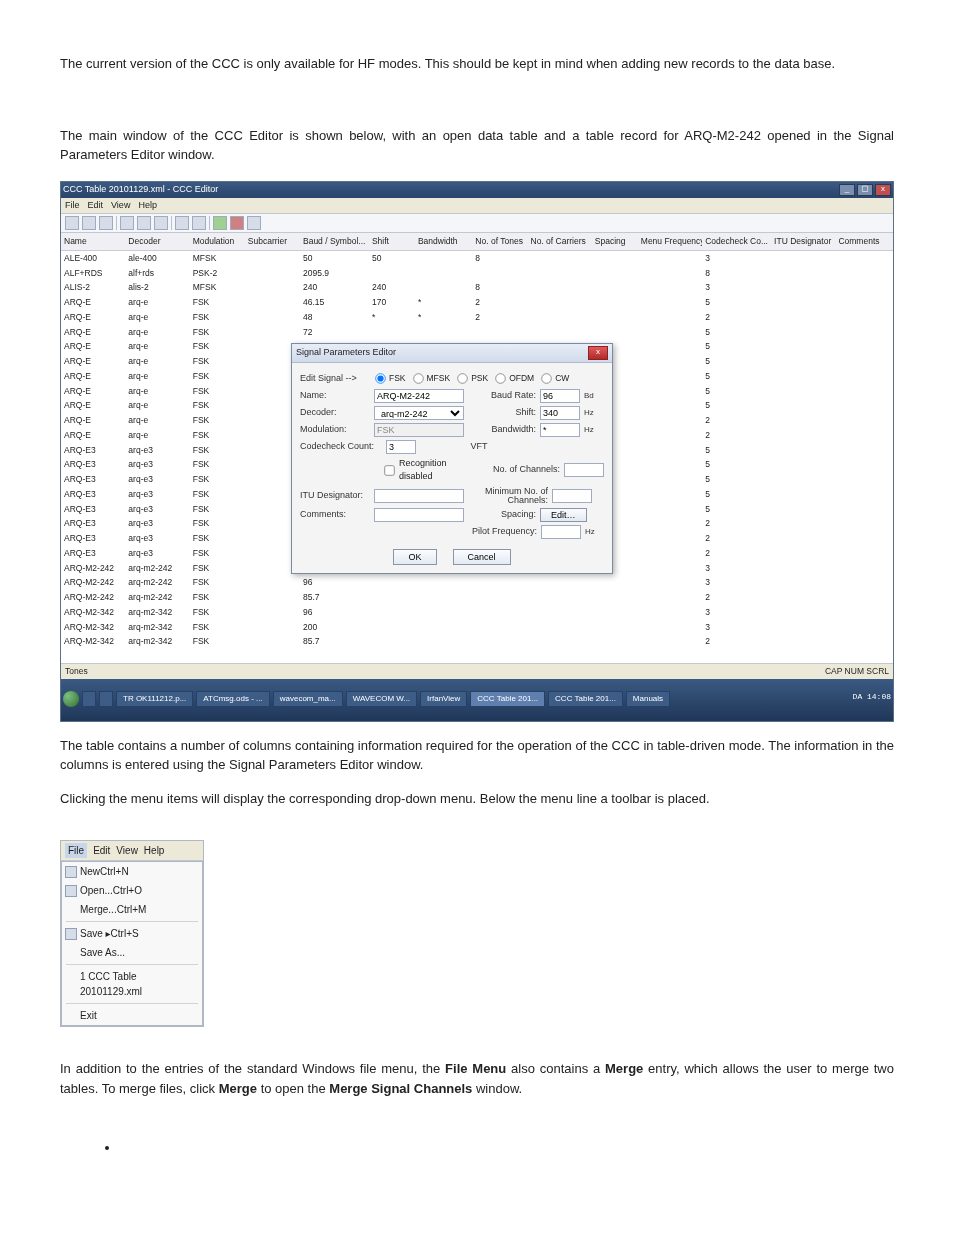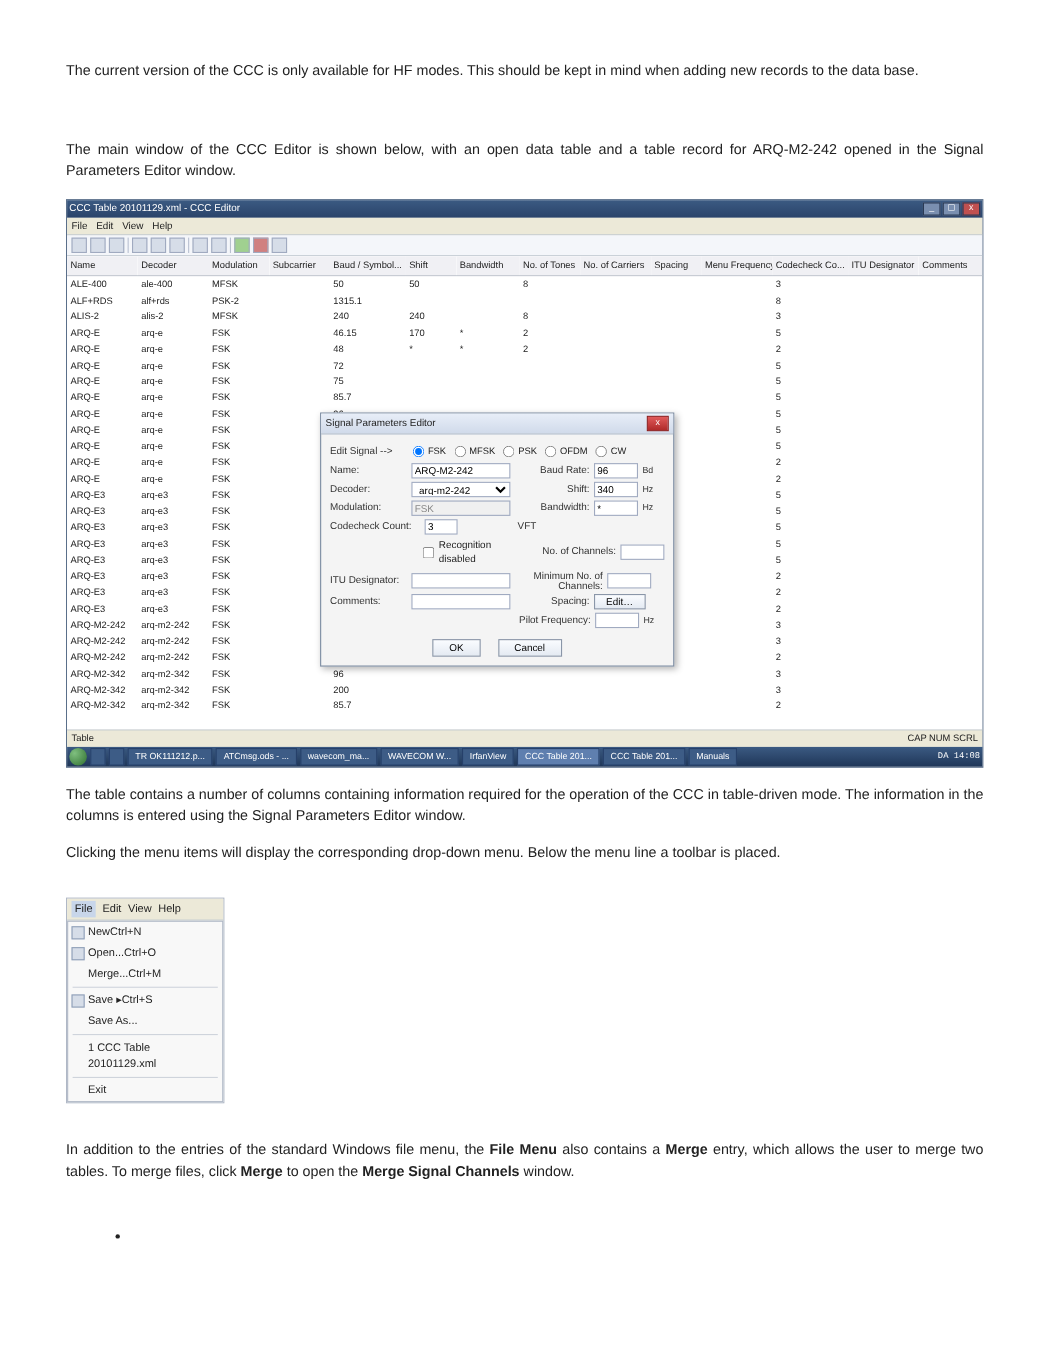--- a/index.html
+++ b/index.html
@@ -81,42 +81,41 @@
     border-top: 1px solid #c0c8d0;
     font-size: 8.5px;
     padding: 1px 4px;
     display:flex;
     justify-content:space-between;
   }
   .taskbar {
     background: linear-gradient(#3b5a82,#1f3658);
     height: 18px;
     display:flex;
-    align-items:center;
-    padding:0 2px;
+    align-items:flex-start;
+    padding:12px 2px;
     gap:3px;
     color:#fff;
     font-size:8px;
   }
   .startorb { width:16px;height:16px;border-radius:50%;background:radial-gradient(circle at 30% 30%,#7fbf7f,#2f6f2f);}
   .tbtn { background:#3d5c86;border:1px solid #26406a;padding:1px 6px;white-space:nowrap;max-width:80px;overflow:hidden;}
   .tbtn.active{background:#5f7faf;}
   .tray{margin-left:auto;display:flex;gap:3px;align-items:center;font-family:Liberation Mono, monospace;}
 
   
   .dialog {
     position: absolute;
     left: 230px;
     top: 110px;
     width: 320px;
     background: #f4f4f4;
     border: 1px solid #7a8aa0;
     box-shadow: 2px 2px 6px rgba(0,0,0,0.3);
     font-size: 9px;
-    margin-top: 32px;
   }
   .dialog .dlg-title {
     background: linear-gradient(#e8eef8,#d0daea);
     border-bottom:1px solid #b0bccc;
     padding:2px 4px;
     display:flex;justify-content:space-between;align-items:center;
     font-size:9px;
   }
   .dlg-close{width:18px;height:12px;background:linear-gradient(#e05a5a,#b02a2a);border:1px solid #902020;color:#fff;text-align:center;line-height:10px;font-size:8px;}
   .dlg-body{padding:6px 8px 8px 8px;}
@@ -249,21 +248,21 @@
             <td></td>
             <td>3</td>
             <td></td>
             <td></td>
           </tr>
           <tr>
             <td>ALF+RDS</td>
             <td>alf+rds</td>
             <td>PSK-2</td>
             <td></td>
-            <td>1315.1</td>
+            <td>2095.9</td>
             <td></td>
             <td></td>
             <td></td>
             <td></td>
             <td></td>
             <td></td>
             <td>8</td>
             <td></td>
             <td></td>
           </tr>
@@ -756,21 +755,21 @@
           <span class="unit">Hz</span>
         </div>
         <div class="dlg-btn-row">
           <button class="dlg-btn">OK</button>
           <button class="dlg-btn">Cancel</button>
         </div>
       </div>
     </div>
   </div>
   <div class="statusbar">
-    <span>Table</span>
+    <span>Tones</span>
     <span>CAP  NUM  SCRL</span>
   </div>
   <div class="taskbar">
     <span class="startorb"></span>
     <span id="taskbar-items" style="display:flex;gap:3px;overflow:hidden">
         <span class="tbtn"></span>
         <span class="tbtn"></span>
         <span class="tbtn">TR OK111212.p...</span>
         <span class="tbtn">ATCmsg.ods - ...</span>
         <span class="tbtn">wavecom_ma...</span>

